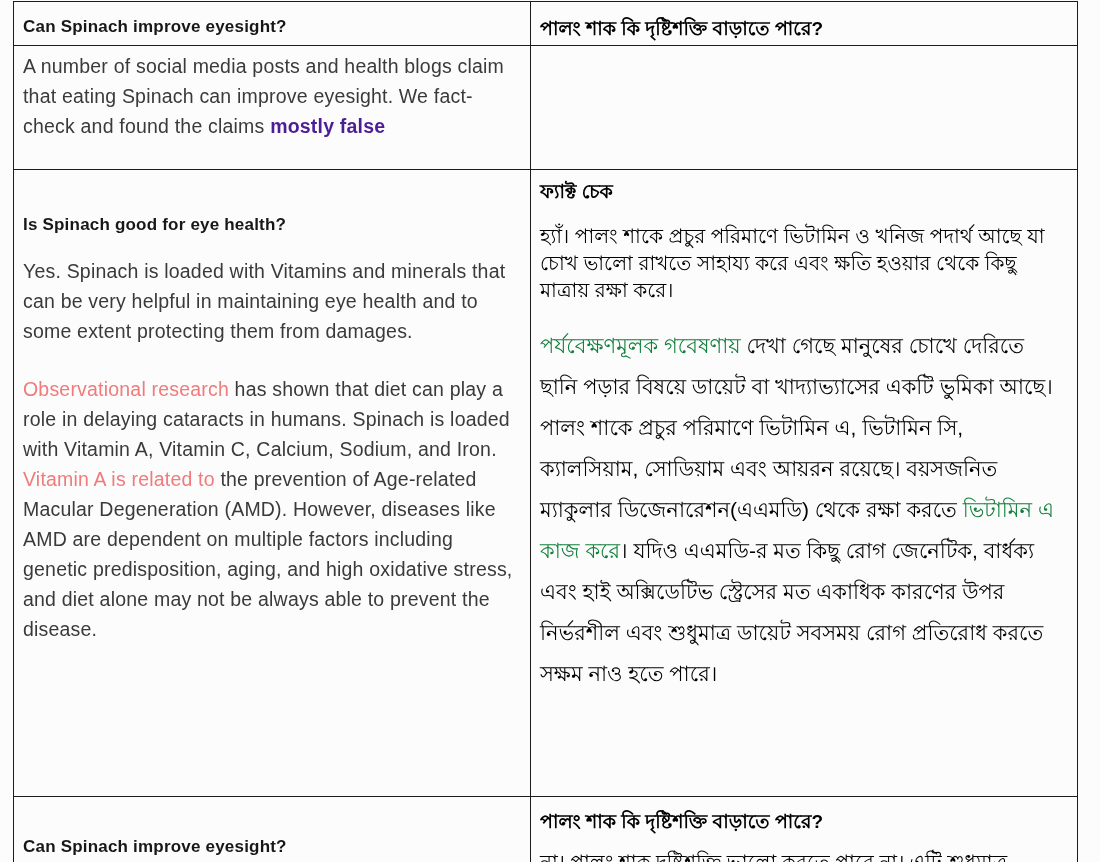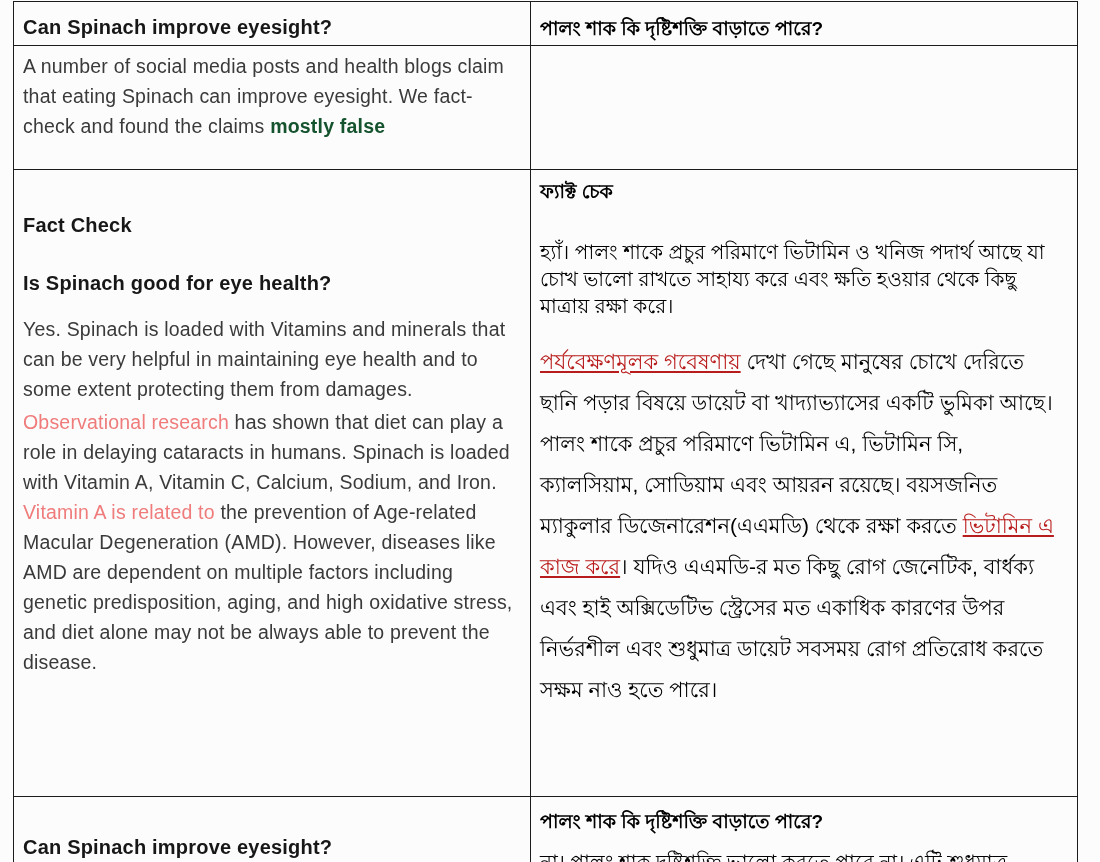--- a/index.html
+++ b/index.html
@@ -20,44 +20,44 @@
   .cell { overflow:hidden; }
   .cell.left  { width:517px; border-right:1px solid #1c1c1c; padding:0 14px 0 9px; }
   .cell.right { flex:1; padding:0 16px 0 9px; }
 
   .row1 { height:44px; }
   .row2 { height:124px; }
   .row3 { height:627px; }
   .row4 { height:140px; }
 
   
-  .en-h   { font-size:20px; font-weight:700; letter-spacing:.2px; color:#171717; line-height:26px; }
+  .en-h   { font-size:17px; font-weight:700; letter-spacing:.2px; color:#171717; line-height:26px; }
   .en-body{ font-size:19.5px; letter-spacing:.2px; line-height:30px; color:#3a3a3a; }
-  .en-body strong { color:#14532d; }
+  .en-body strong { color:#4c1d95; }
   .link-en { color:#ef7b7b; cursor:pointer; }
 
   
   .bn-h    { font-size:19px; font-weight:700; color:#000; line-height:30px; }
   .bn-sm   { font-size:20px; line-height:27px; color:#000; }
   .bn-lg   { font-size:21px; line-height:41px; color:#000; }
   .bn-sm strong, .bn-lg strong { font-weight:700; }
-  .link-bn { color:#b91c1c; text-decoration:underline; cursor:pointer; }
+  .link-bn { color:#15803d; cursor:pointer; }
 
   
   .row1 .cell { padding-top:12px; }
   .row2 .cell.left  { padding-top:5px; }
   .row2 .cell.right { padding-top:3px; }
 
   .row3 .cell.left  { padding-top:42px; }
   .row3 .en-h1 { margin-bottom:32px; }
   .row3 .en-h2 { margin-bottom:18px; }
-  .row3 .en-p1 { margin-bottom:3px; }
+  .row3 .en-p1 { margin-bottom:28px; }
 
   .row3 .cell.right { padding-top:7px; }
-  .row3 .bn-h1 { margin-bottom:32px; }
+  .row3 .bn-h1 { margin-bottom:16px; }
   .row3 .bn-h2 { margin-bottom:34px; }
   .row3 .bn-p1 { margin-bottom:21px; }
 
   .row4 .cell.left  { padding-top:37px; }
   .row4 .cell.right { padding-top:10px; }
   .row4 .bn-hdr { margin-bottom:12px; }
 </style>
 </head>
 <body>
 
@@ -73,21 +73,20 @@
   </div>
 
   <div class="t-row row2">
     <div class="cell left">
       <p class="en-body"><span>A number of social media posts and health blogs claim that eating Spinach can improve eyesight. We fact-check and found the claims </span><strong>mostly false</strong></p>
     </div>
   </div>
 
   <div class="t-row row3">
     <div class="cell left">
-      <div class="en-h en-h1">Fact Check</div>
       <div class="en-h en-h2">Is Spinach good for eye health?</div>
       <p class="en-body en-p1">Yes. Spinach is loaded with Vitamins and minerals that can be very helpful in maintaining eye health and to some extent protecting them from damages.</p>
       <p class="en-body"><a class="link-en">Observational research</a><span> has shown that diet can play a role in delaying cataracts in humans. Spinach is loaded with Vitamin A, Vitamin C, Calcium, Sodium, and Iron. </span><a class="link-en">Vitamin A is related to</a><span> the prevention of Age-related Macular Degeneration (AMD). However, diseases like AMD are dependent on multiple factors including genetic predisposition, aging, and high oxidative stress, and diet alone may not be always able to prevent the disease.</span></p>
     </div>
     <div class="cell right">
       <div class="bn-h bn-h1">ফ্যাক্ট চেক</div>
       <p class="bn-sm bn-p1">হ্যাঁ। পালং শাকে প্রচুর পরিমাণে ভিটামিন ও খনিজ পদার্থ আছে যা চোখ ভালো রাখতে সাহায্য করে এবং ক্ষতি হওয়ার থেকে কিছু মাত্রায় রক্ষা করে।</p>
       <p class="bn-lg"><a class="link-bn">পর্যবেক্ষণমূলক গবেষণায়</a><span> দেখা গেছে মানুষের চোখে দেরিতে ছানি পড়ার বিষয়ে ডায়েট বা খাদ্যাভ্যাসের একটি ভুমিকা আছে। পালং শাকে প্রচুর পরিমাণে ভিটামিন এ, ভিটামিন সি, ক্যালসিয়াম, সোডিয়াম এবং আয়রন রয়েছে। বয়সজনিত ম্যাকুলার ডিজেনারেশন(এএমডি) থেকে রক্ষা করতে </span><a class="link-bn">ভিটামিন এ কাজ করে</a><span>। যদিও এএমডি-র মত কিছু রোগ জেনেটিক, বার্ধক্য এবং হাই অক্সিডেটিভ স্ট্রেসের মত একাধিক কারণের উপর নির্ভরশীল এবং শুধুমাত্র ডায়েট সবসময় রোগ প্রতিরোধ করতে সক্ষম নাও হতে পারে।</span></p>
     </div>
   </div>

